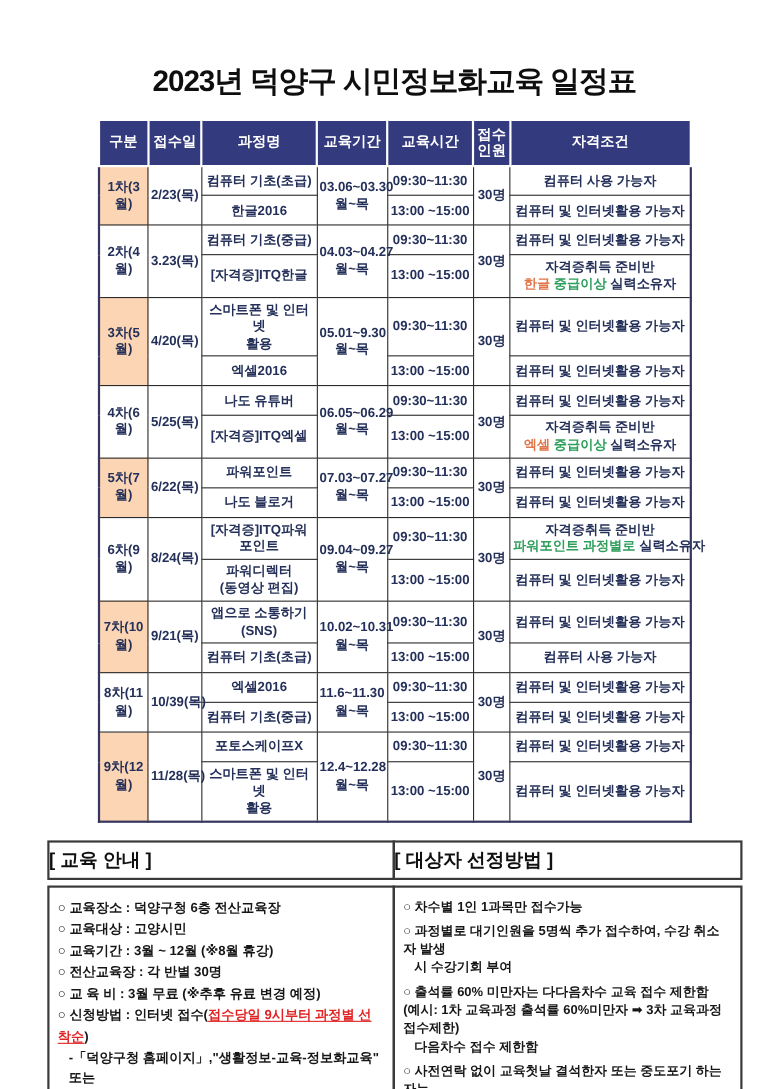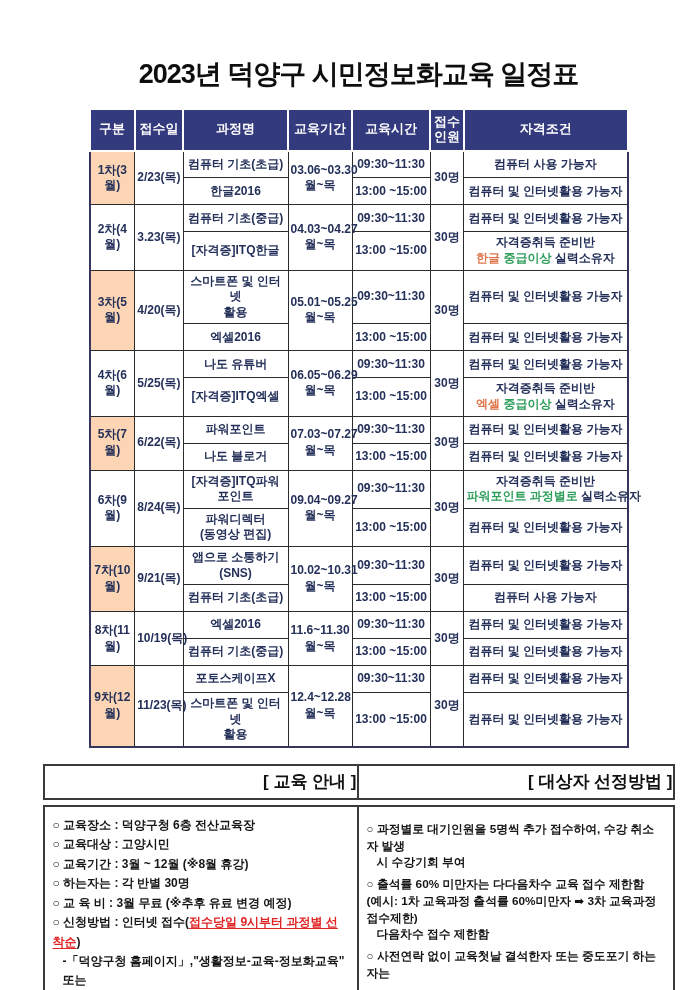--- a/index.html
+++ b/index.html
@@ -44,21 +44,21 @@
     color:var(--blue);font-size:14.5px;font-weight:800;letter-spacing:0.5px;
     text-decoration:underline;text-underline-offset:3px;
   }
 
   .boxes{
     width:632px;margin:12px auto 0;display:grid;
     grid-template-columns:316px 316px;
   }
   .box + .box{margin-left:-2px;}
   .box-title{
-    border:2px solid #3a3a3a;text-align:right;
+    border:2px solid #3a3a3a;text-align:left;
     font-size:17px;font-weight:800;color:#101010;padding:4px 0 5px;
   }
   .box-body{
     border:2px solid #3a3a3a;margin-top:5px;height:220px;
     padding:9px 7px 0 8px;font-size:12px;font-weight:700;color:#161616;
   }
   .box-body .line{line-height:1.62;}
   .box-body.dense .line{line-height:1.42;font-size:11.8px;}
   .line.i1{padding-left:10px;}
   .line.ex{font-size:11px;}
@@ -161,21 +161,21 @@
           </td>
         </tr>
         <tr>
           <td class="round hl" rowspan="2">3차(5월)</td>
           <td rowspan="2">4/20(목)</td>
           <td>
             <div>스마트폰 및 인터넷</div>
             <div>활용</div>
           </td>
           <td rowspan="2">
-            <div>05.01~05.25</div>
+            <div>05.01~9.30</div>
             <div>월~목</div>
           </td>
           <td>09:30~11:30</td>
           <td rowspan="2">30명</td>
           <td>
             <div class="qline"><span class="seg">컴퓨터 및 인터넷활용 가능자</span></div>
           </td>
         </tr>
         <tr>
           <td>
@@ -284,21 +284,21 @@
           <td>
             <div>컴퓨터 기초(초급)</div>
           </td>
           <td>13:00 ~15:00</td>
           <td>
             <div class="qline"><span class="seg">컴퓨터 사용 가능자</span></div>
           </td>
         </tr>
         <tr>
           <td class="round" rowspan="2">8차(11월)</td>
-          <td rowspan="2">10/19(목)</td>
+          <td rowspan="2">10/39(목)</td>
           <td>
             <div>엑셀2016</div>
           </td>
           <td rowspan="2">
             <div>11.6~11.30</div>
             <div>월~목</div>
           </td>
           <td>09:30~11:30</td>
           <td rowspan="2">30명</td>
           <td>
@@ -309,21 +309,21 @@
           <td>
             <div>컴퓨터 기초(중급)</div>
           </td>
           <td>13:00 ~15:00</td>
           <td>
             <div class="qline"><span class="seg">컴퓨터 및 인터넷활용 가능자</span></div>
           </td>
         </tr>
         <tr>
           <td class="round hl" rowspan="2">9차(12월)</td>
-          <td rowspan="2">11/23(목)</td>
+          <td rowspan="2">11/28(목)</td>
           <td>
             <div>포토스케이프X</div>
           </td>
           <td rowspan="2">
             <div>12.4~12.28</div>
             <div>월~목</div>
           </td>
           <td>09:30~11:30</td>
           <td rowspan="2">30명</td>
           <td>
@@ -344,30 +344,31 @@
   </table>
 
 
   <div class="boxes">
     <div class="box">
       <div class="box-title">[ 교육 안내 ]</div>
       <div class="box-body">
           <div class="line"><span class="seg">○ 교육장소 : 덕양구청 6층 전산교육장</span></div>
           <div class="line"><span class="seg">○ 교육대상 : 고양시민</span></div>
           <div class="line"><span class="seg">○ 교육기간 : 3월 ~ 12월 (※8월 휴강)</span></div>
-          <div class="line"><span class="seg">○ 하는자는 : 각 반별 30명</span></div>
+          <div class="line"><span class="seg">○ 전산교육장 : 각 반별 30명</span></div>
           <div class="line"><span class="seg">○ 교 육 비 : 3월 무료 (※추후 유료 변경 예정)</span></div>
           <div class="line"><span class="seg">○ 신청방법 : 인터넷 접수(</span><span class="seg red">접수당일 9시부터 과정별 선착순</span><span class="seg">)</span></div>
           <div class="line i1"><span class="seg">-「덕양구청 홈페이지」,"생활정보-교육-정보화교육" 또는</span></div>
           <div class="line i1"><span class="seg">「덕양구청 홈페이지」왼쪽 상단 통합예약-교육강좌-정보화교육"</span></div>
         </div>
     </div>
     <div class="box">
       <div class="box-title">[ 대상자 선정방법 ]</div>
       <div class="box-body dense">
+          <div class="line"><span class="seg">○ 차수별 1인 1과목만 접수가능</span></div>
           <div class="line gap"><span class="seg">○ 과정별로 대기인원을 5명씩 추가 접수하여, 수강 취소자 발생</span></div>
           <div class="line i1"><span class="seg">시 수강기회 부여</span></div>
           <div class="line gap"><span class="seg">○ 출석률 60% 미만자는 다다음차수 교육 접수 제한함</span></div>
           <div class="line ex"><span class="seg">(예시: 1차 교육과정 출석률 60%미만자 ➡ 3차 교육과정 접수제한)</span></div>
           <div class="line i1"><span class="seg">다음차수 접수 제한함</span></div>
           <div class="line gap"><span class="seg">○ 사전연락 없이 교육첫날 결석한자 또는 중도포기 하는자는</span></div>
         </div>
     </div>
   </div>
 

